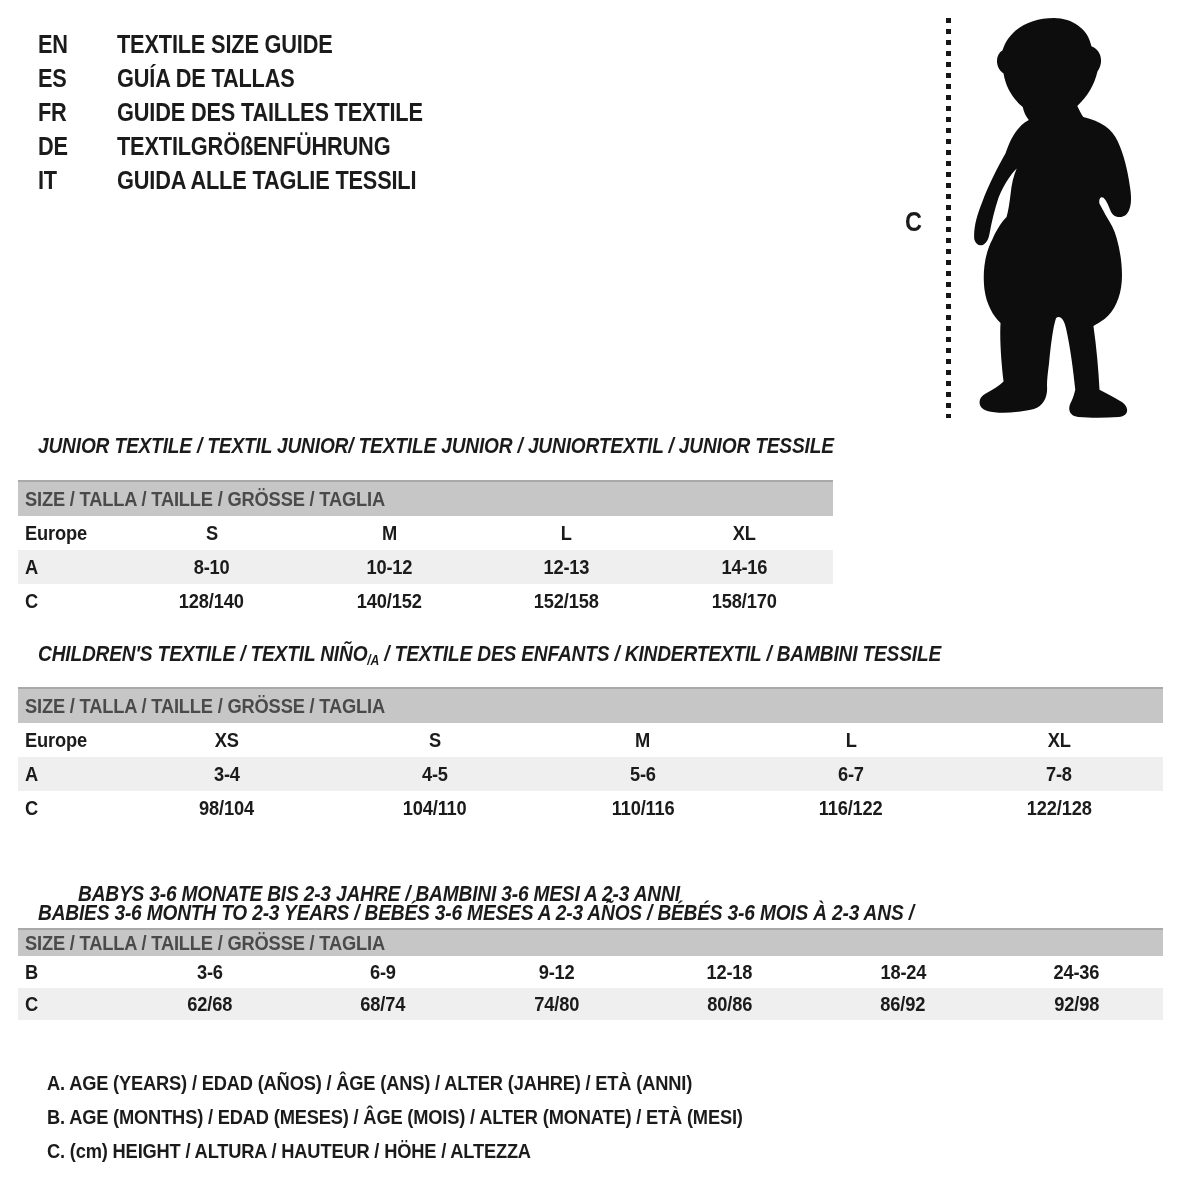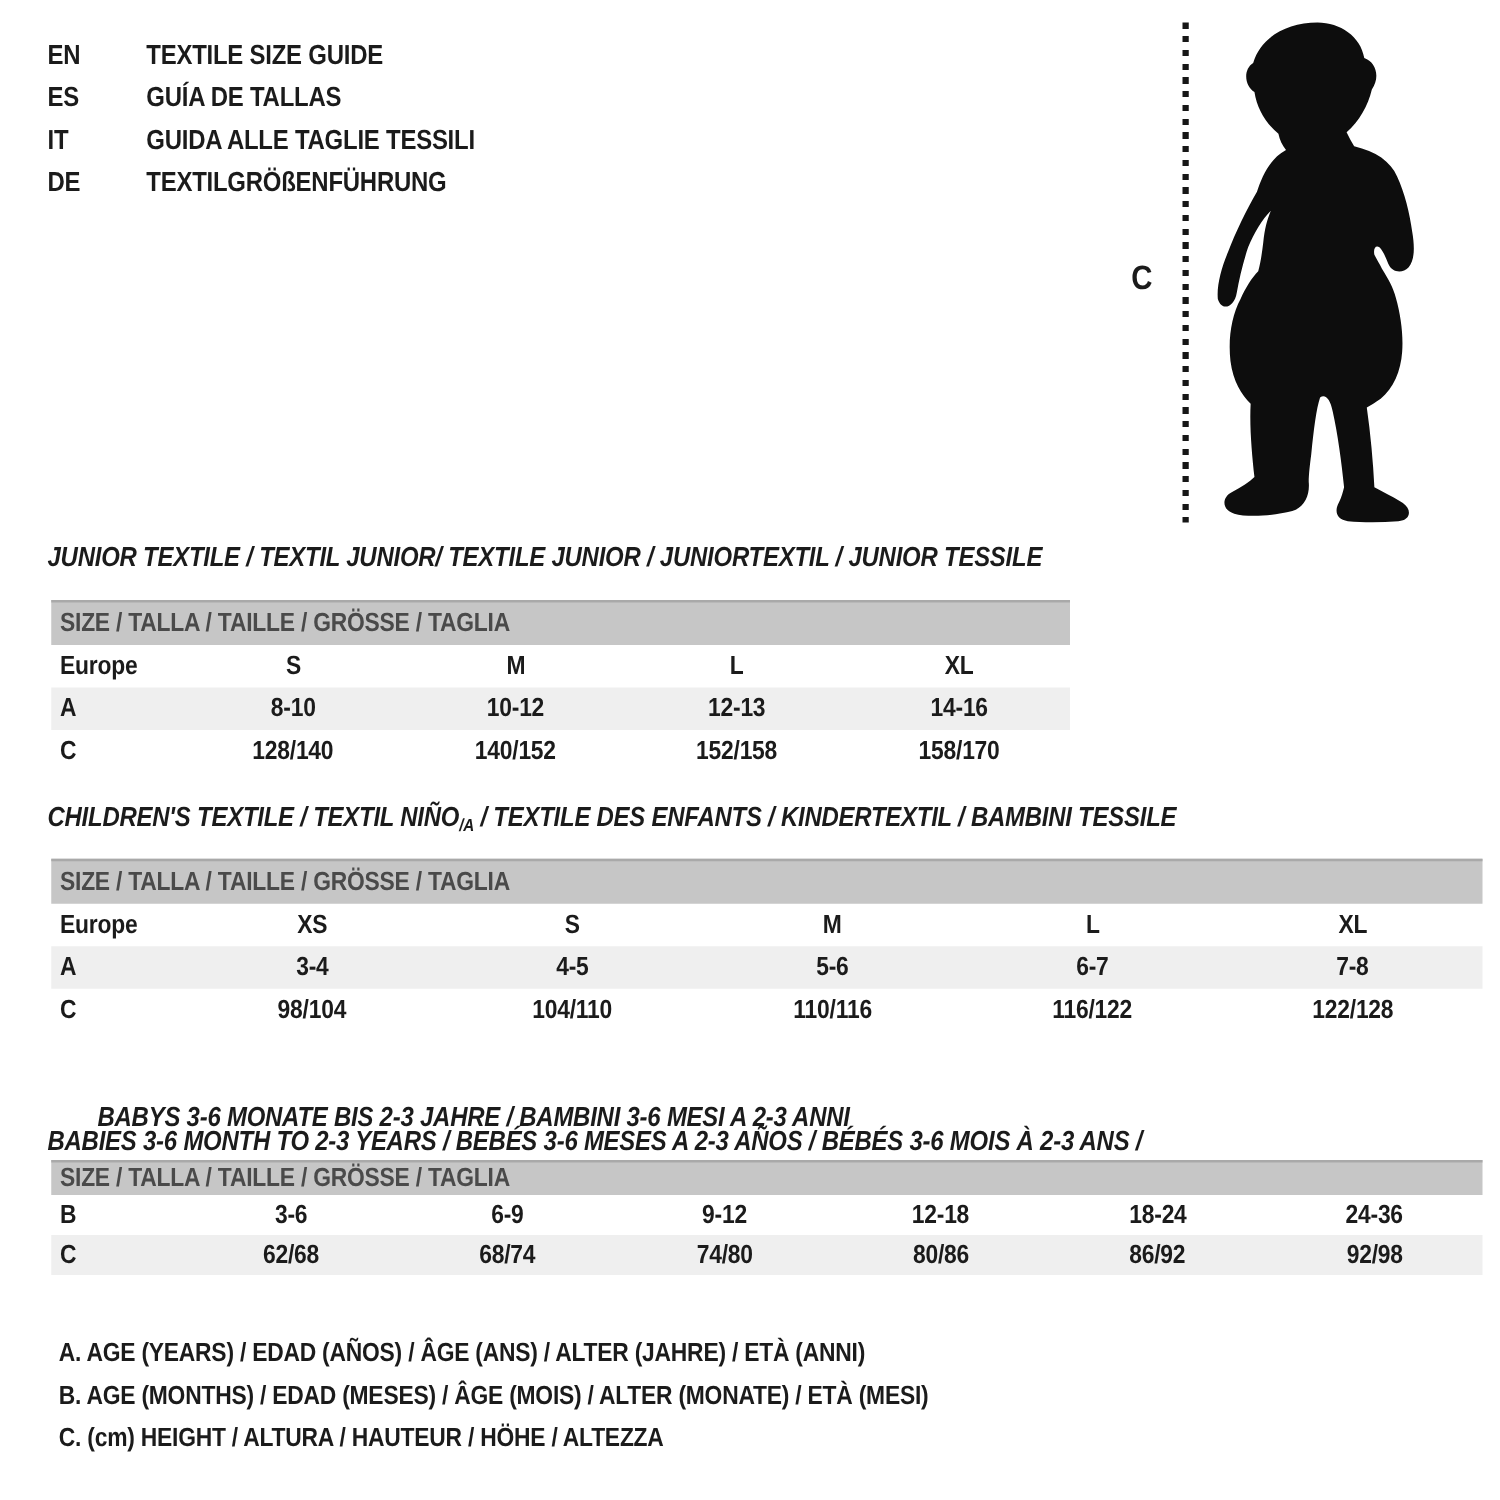--- a/index.html
+++ b/index.html
@@ -8,42 +8,42 @@
     font-family:"Liberation Sans", sans-serif; font-weight:bold; color:#1b1b1b;
     overflow:hidden;
   }
   
   .cnd, .cnd-c { display:inline-block; transform:scaleX(0.87); white-space:nowrap; letter-spacing:-0.2px; }
   .cnd   { transform-origin:0 50%; }
   .cnd-c { transform-origin:50% 50%; }
 
   
   .lang-block { position:absolute; left:38px; top:27px; }
-  .lang-row  { display:flex; height:34px; align-items:center; font-size:22px; }
+  .lang-row  { display:flex; height:34px; align-items:center; font-size:25px; }
   .lang-code { width:79px; flex:0 0 79px; }
 
   
   .measure-line {
     position:absolute; left:946px; top:18px; width:5px; height:400px;
     background:repeating-linear-gradient(180deg,#161616 0 5px,transparent 5px 11px);
   }
   .measure-label { position:absolute; left:905px; top:207px; font-size:27px; }
   .toddler { position:absolute; left:953px; top:16px; width:192px; height:404px; }
   .toddler path { fill:#0d0d0d; }
 
   
   .section-title { position:absolute; font-size:22px;font-style:italic; }
   #junior-title   { left:38px; top:433px; }
   #children-title { left:38px; top:641px;text-align:center; }
   #babies-title-1 { left:38px; top:900px; }
   #babies-title-2 { left:38px; top:881px;margin-left:40px; }
   .sub-a { font-size:14px; vertical-align:-4px; }
 
   
-  .size-table { position:absolute; left:41px; }
+  .size-table { position:absolute; left:18px; }
   #junior-table   { top:480px; width:815px; }
   #children-table { top:687px; width:1145px; }
   #babies-table   { top:928px; width:1145px; }
 
   .size-bar {
     height:36px; box-sizing:border-box; background:#c6c6c6; border-top:2px solid #a9a9a9;
     display:flex; align-items:center; padding-left:7px; font-size:21px; color:#4a4a4a;
   }
   .size-bar.slim { height:28px; }
 
@@ -65,26 +65,30 @@
   <div class="lang-block">
     <div class="lang-row">
       <span class="lang-code cnd">EN</span>
       <span class="lang-label cnd">TEXTILE SIZE GUIDE</span>
     </div>
     <div class="lang-row">
       <span class="lang-code cnd">ES</span>
       <span class="lang-label cnd">GUÍA DE TALLAS</span>
     </div>
     <div class="lang-row">
+      <span class="lang-code cnd">FR</span>
+      <span class="lang-label cnd">GUIDE DES TAILLES TEXTILE</span>
+    </div>
+    <div class="lang-row">
+      <span class="lang-code cnd">DE</span>
+      <span class="lang-label cnd">TEXTILGRÖßENFÜHRUNG</span>
+    </div>
+    <div class="lang-row">
       <span class="lang-code cnd">IT</span>
       <span class="lang-label cnd">GUIDA ALLE TAGLIE TESSILI</span>
-    </div>
-    <div class="lang-row">
-      <span class="lang-code cnd">DE</span>
-      <span class="lang-label cnd">TEXTILGRÖßENFÜHRUNG</span>
     </div>
   </div>
 
   <div class="measure-line"></div>
   <div class="measure-label"><span class="cnd">C</span></div>
   <svg class="toddler" viewBox="0 0 190 400" xmlns="http://www.w3.org/2000/svg" aria-hidden="true">
     <path d="M100,2
       C118,2 134,13 137,30 C146,33 150,45 143,55 C140,68 133,80 123,89
       C125,93 127,97 129,100 C146,104 158,112 163,124 C169,137 173,153 175,168
       C177,180 177,190 172,196 C167,201 159,200 156,193 C154,188 152,183 149,180

